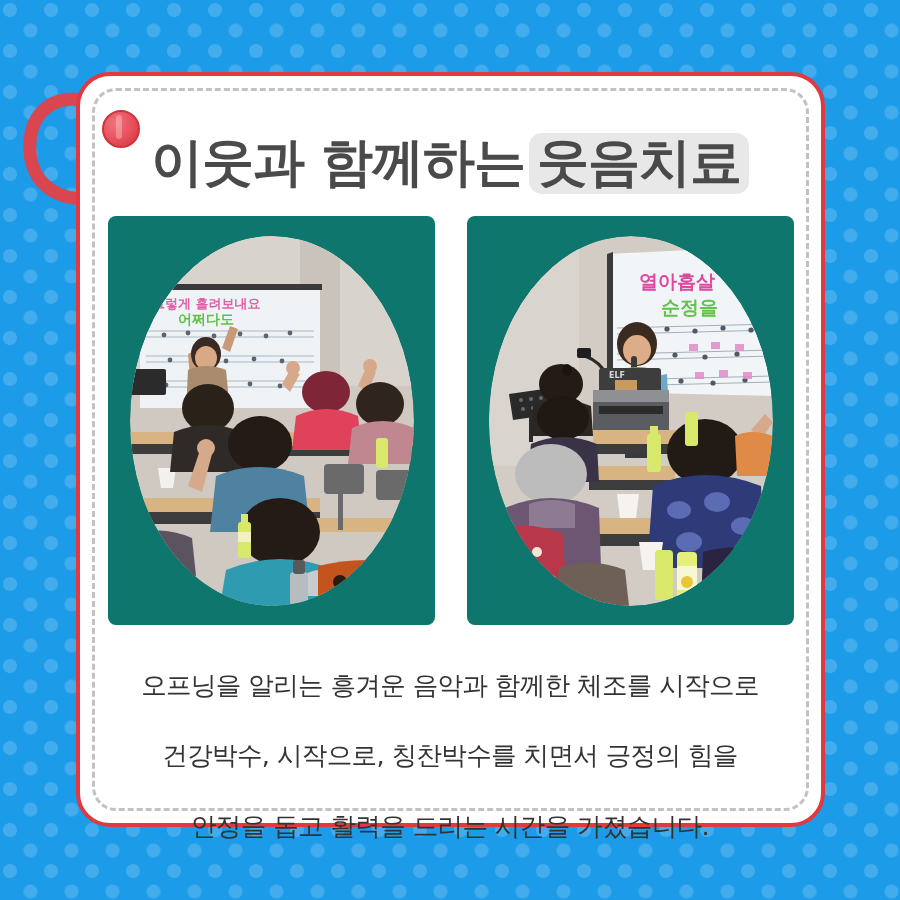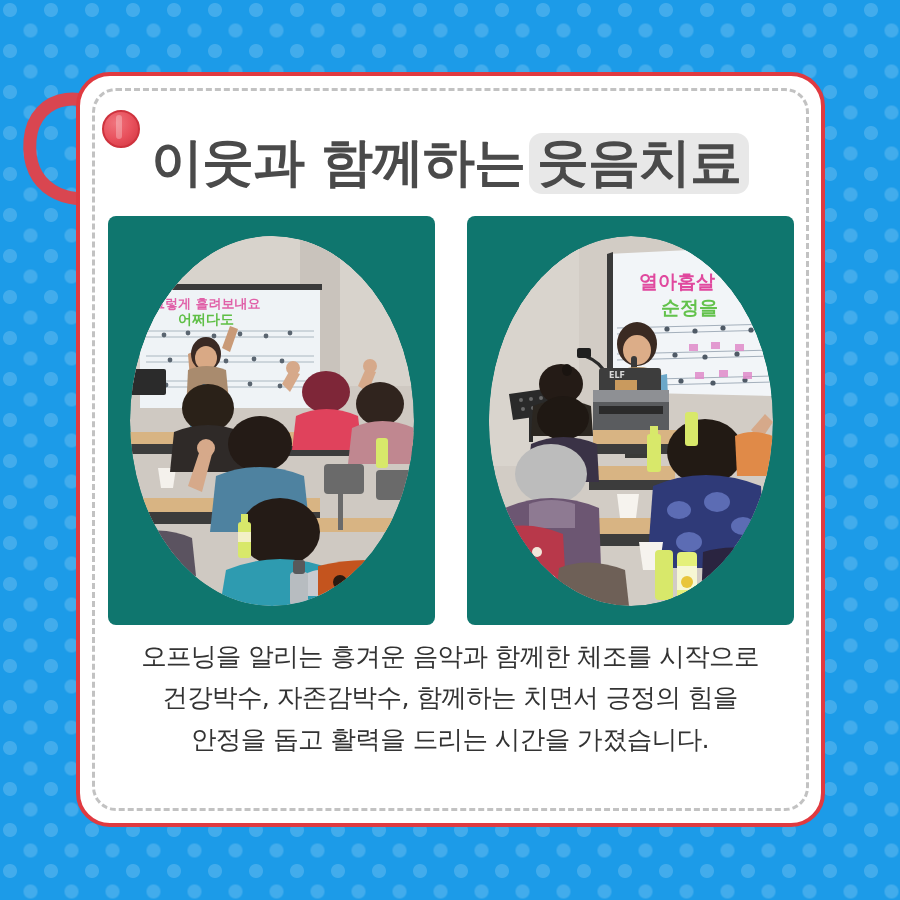--- a/index.html
+++ b/index.html
@@ -150,21 +150,21 @@
     top: 636px;
     width: 720px;
     text-align: center;
     font-family: "DejaVu Sans", "Liberation Sans", sans-serif;
     font-size: 25.5px;
     font-weight: 500;
     color: #333333;
     line-height: 1.62;
     letter-spacing: -0.6px;
   }
-  .caption-line { display: block; }
+  .caption-line { display: block; margin-top: 29px; }
 </style>
 </head>
 <body>
 
 <div id="poster">
 
   <div class="dots"></div>
 
   <svg class="loop-svg" viewBox="0 0 900 900">
     <path d="M121 128 C 92 84, 34 92, 30 140 C 26 190, 68 206, 104 196" fill="none" stroke="#D94650" stroke-width="13" stroke-linecap="round"></path>
@@ -442,17 +442,17 @@
             <path d="M214 316 Q246 306 284 318 L284 370 L212 370 Z" fill="#2A2440"></path>
           </g>
         </svg>
       </div>
     </div>
 
   </div>
 
   <div class="caption">
     <span class="caption-line">오프닝을 알리는 흥겨운 음악과 함께한 체조를 시작으로</span>
-    <span class="caption-line">건강박수, 자존감박수, 함께하는 치면서 긍정의 힘을</span>
+    <span class="caption-line">건강박수, 시작으로, 칭찬박수를 치면서 긍정의 힘을</span>
     <span class="caption-line">안정을 돕고 활력을 드리는 시간을 가졌습니다.</span>
   </div>
 
 </div>
 
 </body></html>

